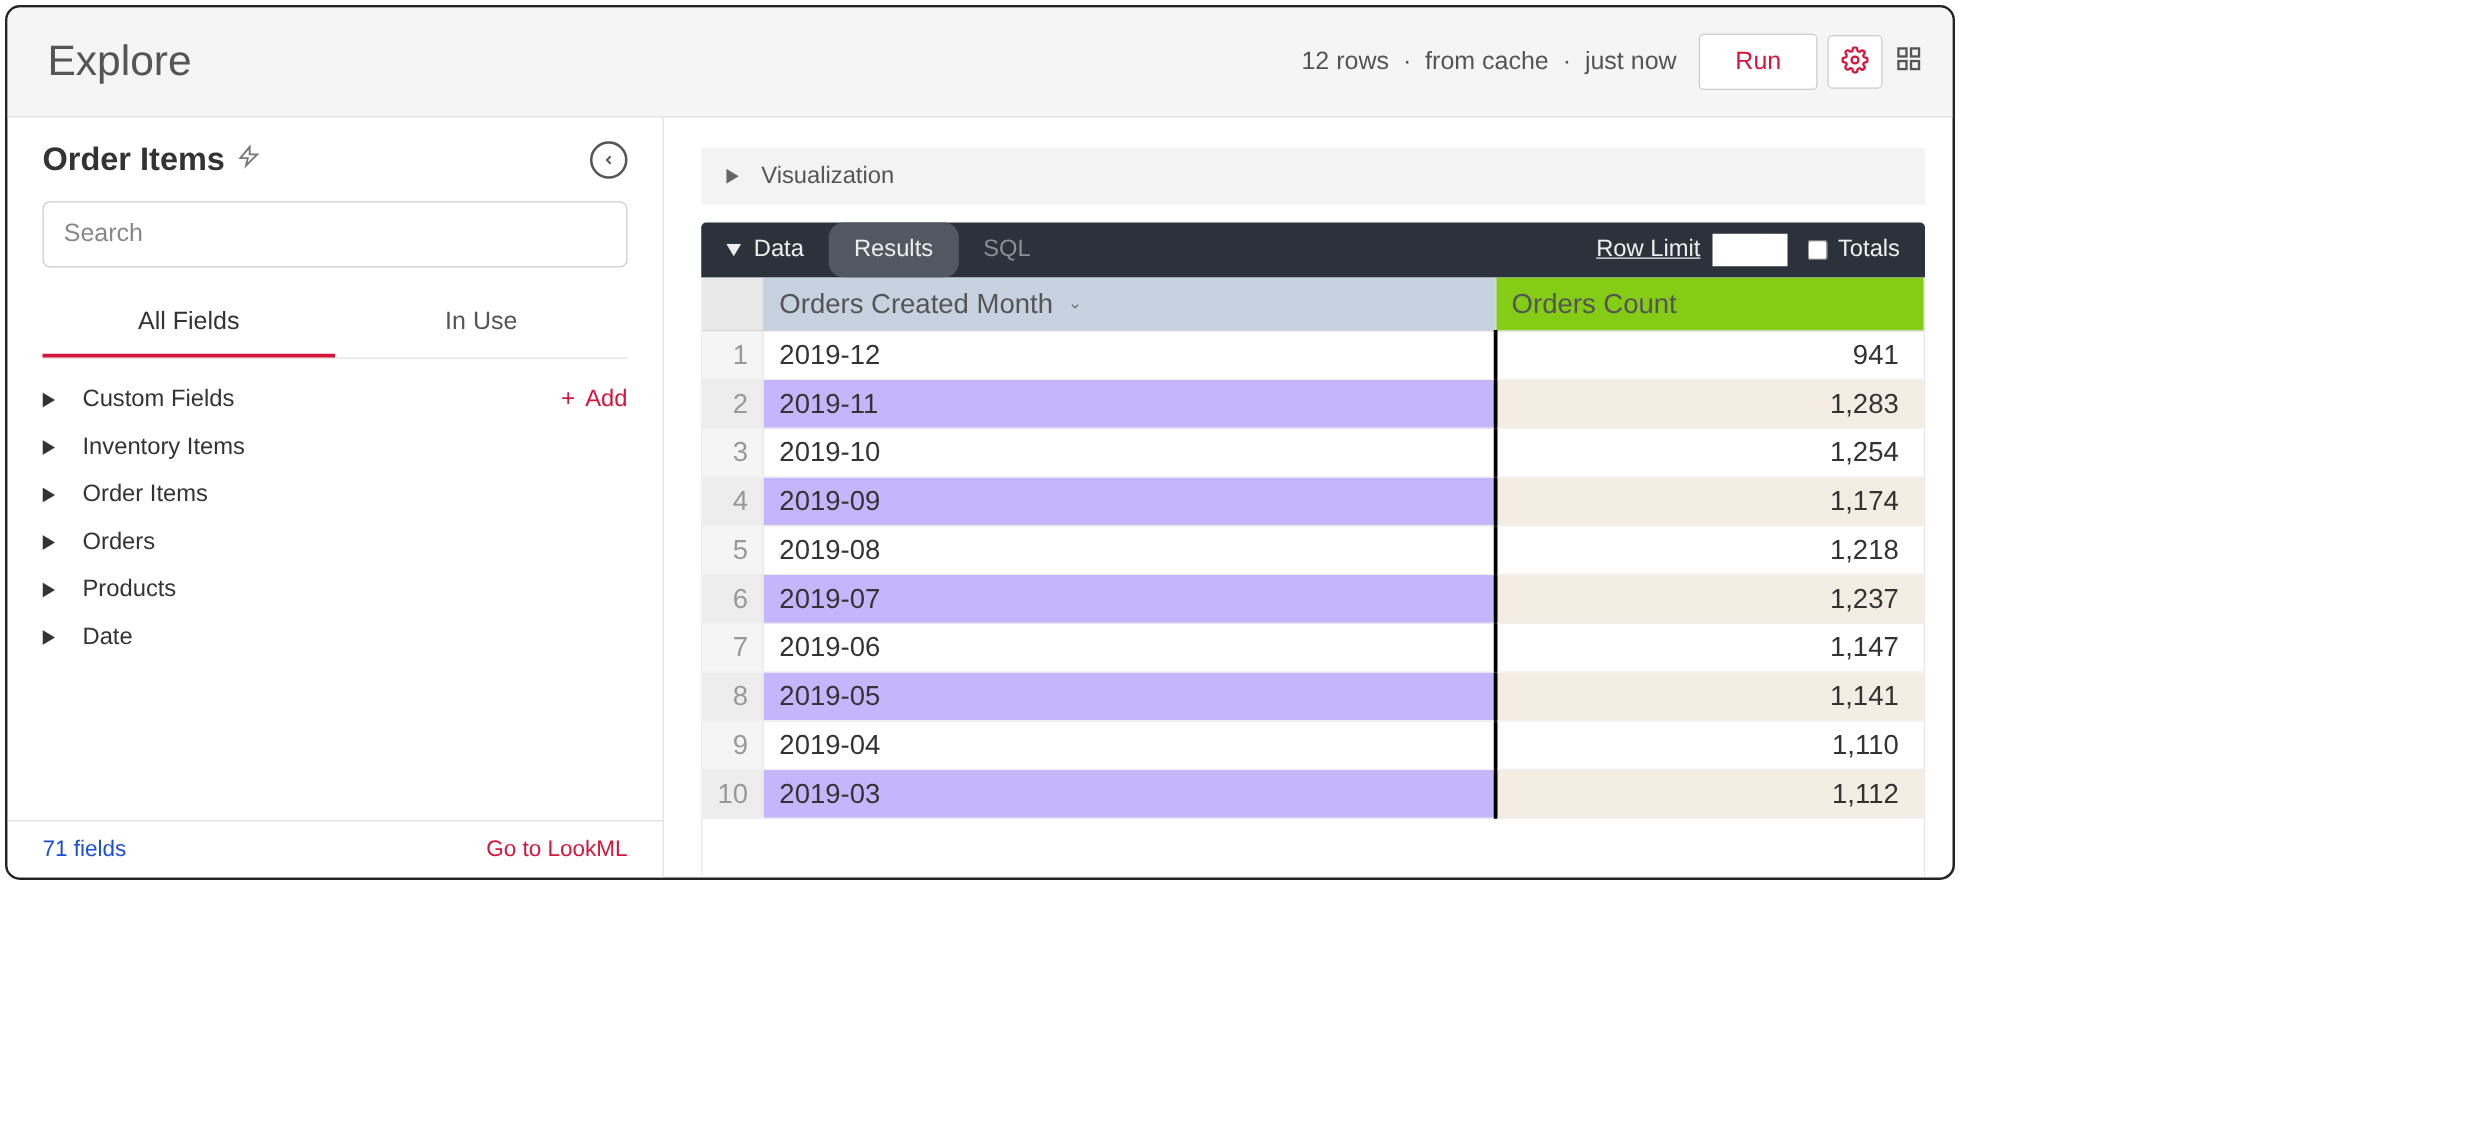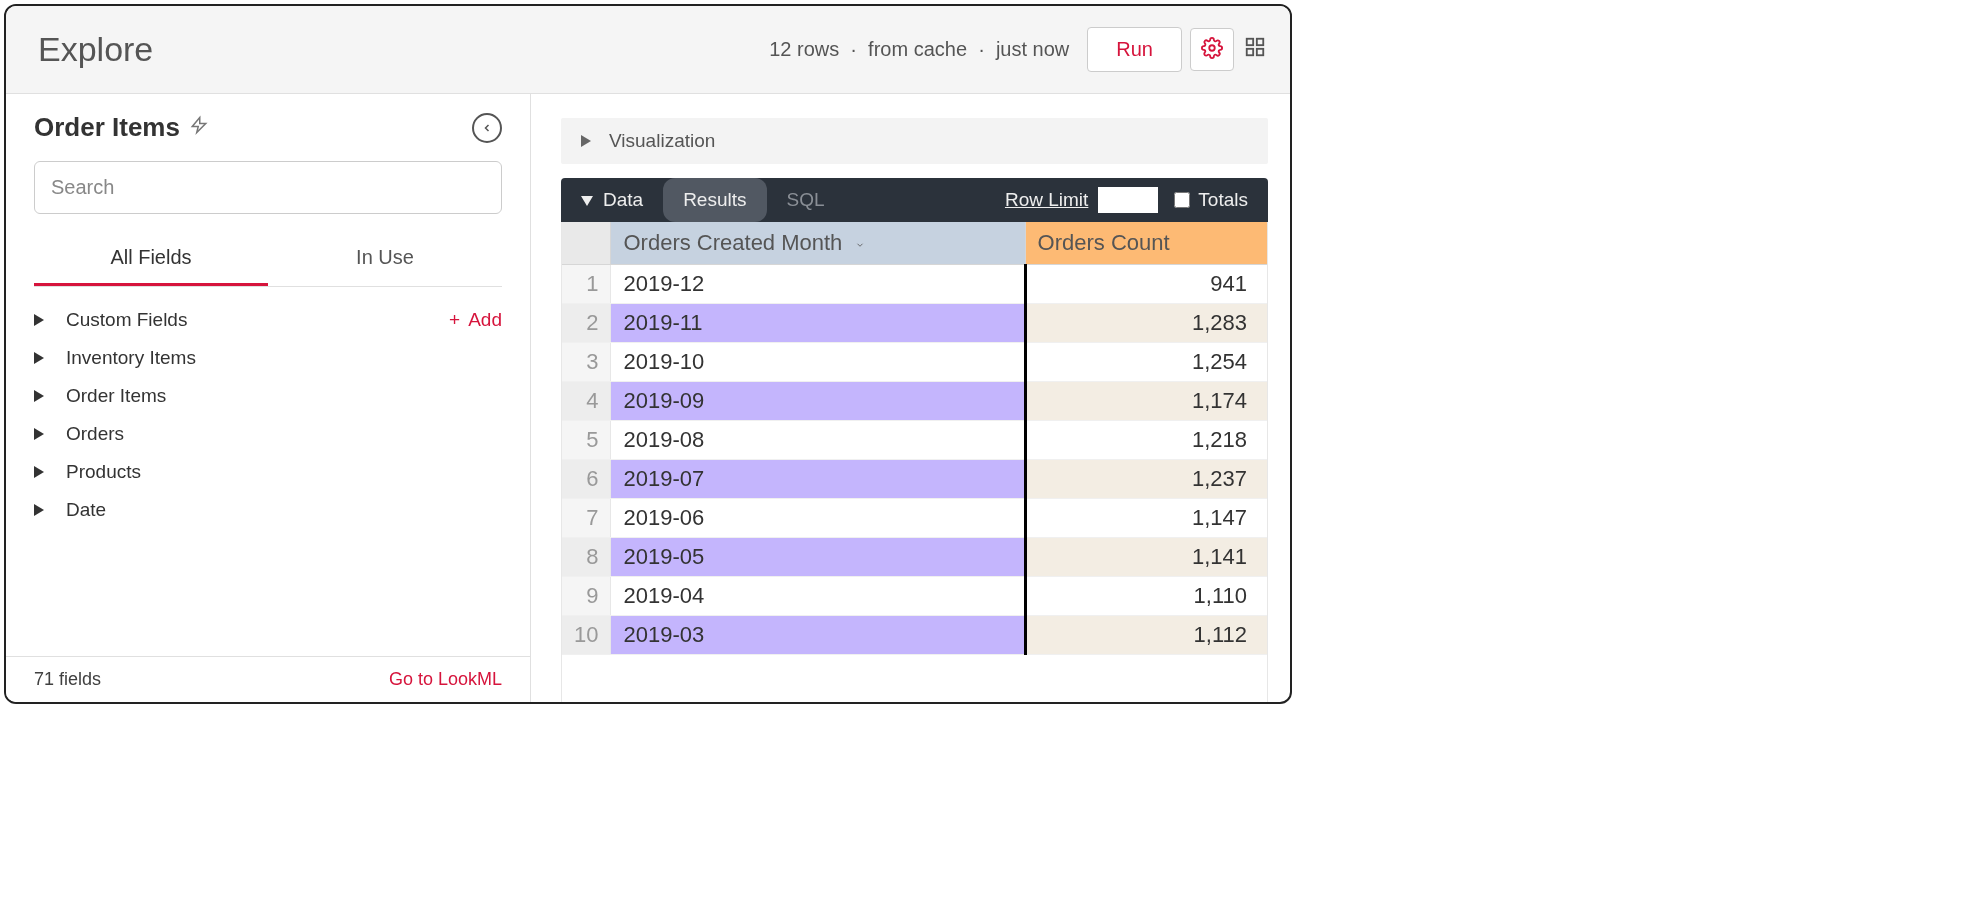--- a/index.html
+++ b/index.html
@@ -3,21 +3,21 @@
 <meta charset="utf-8">
 <style>
   * { box-sizing: border-box; margin: 0; padding: 0; }
   body {
     font-family: -apple-system, BlinkMacSystemFont, "Segoe UI", Helvetica, Arial, sans-serif;
     background: #fff;
     color: #333;
     font-size: 18px;
   }
   .app {
-    width: 1288px;
+    width: 1560px;
     height: 700px;
     border: 2px solid #222;
     border-radius: 12px;
     overflow: hidden;
     display: flex;
     flex-direction: column;
     margin: 4px;
     background: #fff;
   }
   
@@ -162,21 +162,21 @@
     align-items: center;
     gap: 8px;
   }
   .sidebar-footer {
     border-top: 1px solid #e0e0e0;
     padding: 12px 28px;
     display: flex;
     align-items: center;
     font-size: 18px;
   }
-  .fields-count { color: #404040; }
+  .fields-count { color: #1d4ed8; }
   .sidebar-footer-spacer { flex: 1; }
   .lookml-link { color: #d6143c; cursor: pointer; }
 
   
   .main {
     flex: 1;
     padding: 24px 22px 0 30px;
     display: flex;
     flex-direction: column;
     overflow: hidden;
@@ -253,21 +253,21 @@
   }
   thead th {
     text-align: left;
     font-weight: 400;
     padding: 8px 12px;
     color: #555;
     border-bottom: 1px solid #d6d6d6;
   }
   th.rownum-head { width: 36px; background: #e9e9e9; border-right: 1px solid #d6d6d6; }
   th.dim-head { background: #c6d2e0; border-right: 1px solid #d6d6d6; }
-  th.meas-head { background: #fdba74; }
+  th.meas-head { background: #84cc16; }
   .sort-icon { margin-left: 6px; display:inline-flex; }
   .sort-icon svg { width: 12px; height: 10px; stroke: #555; fill:none; stroke-width:2; }
   tbody td {
     padding: 6px 12px;
     border-bottom: 1px solid #f0f0f0;
   }
   td.rownum {
     text-align: right;
     color: #999;
     background: #f5f5f5;

